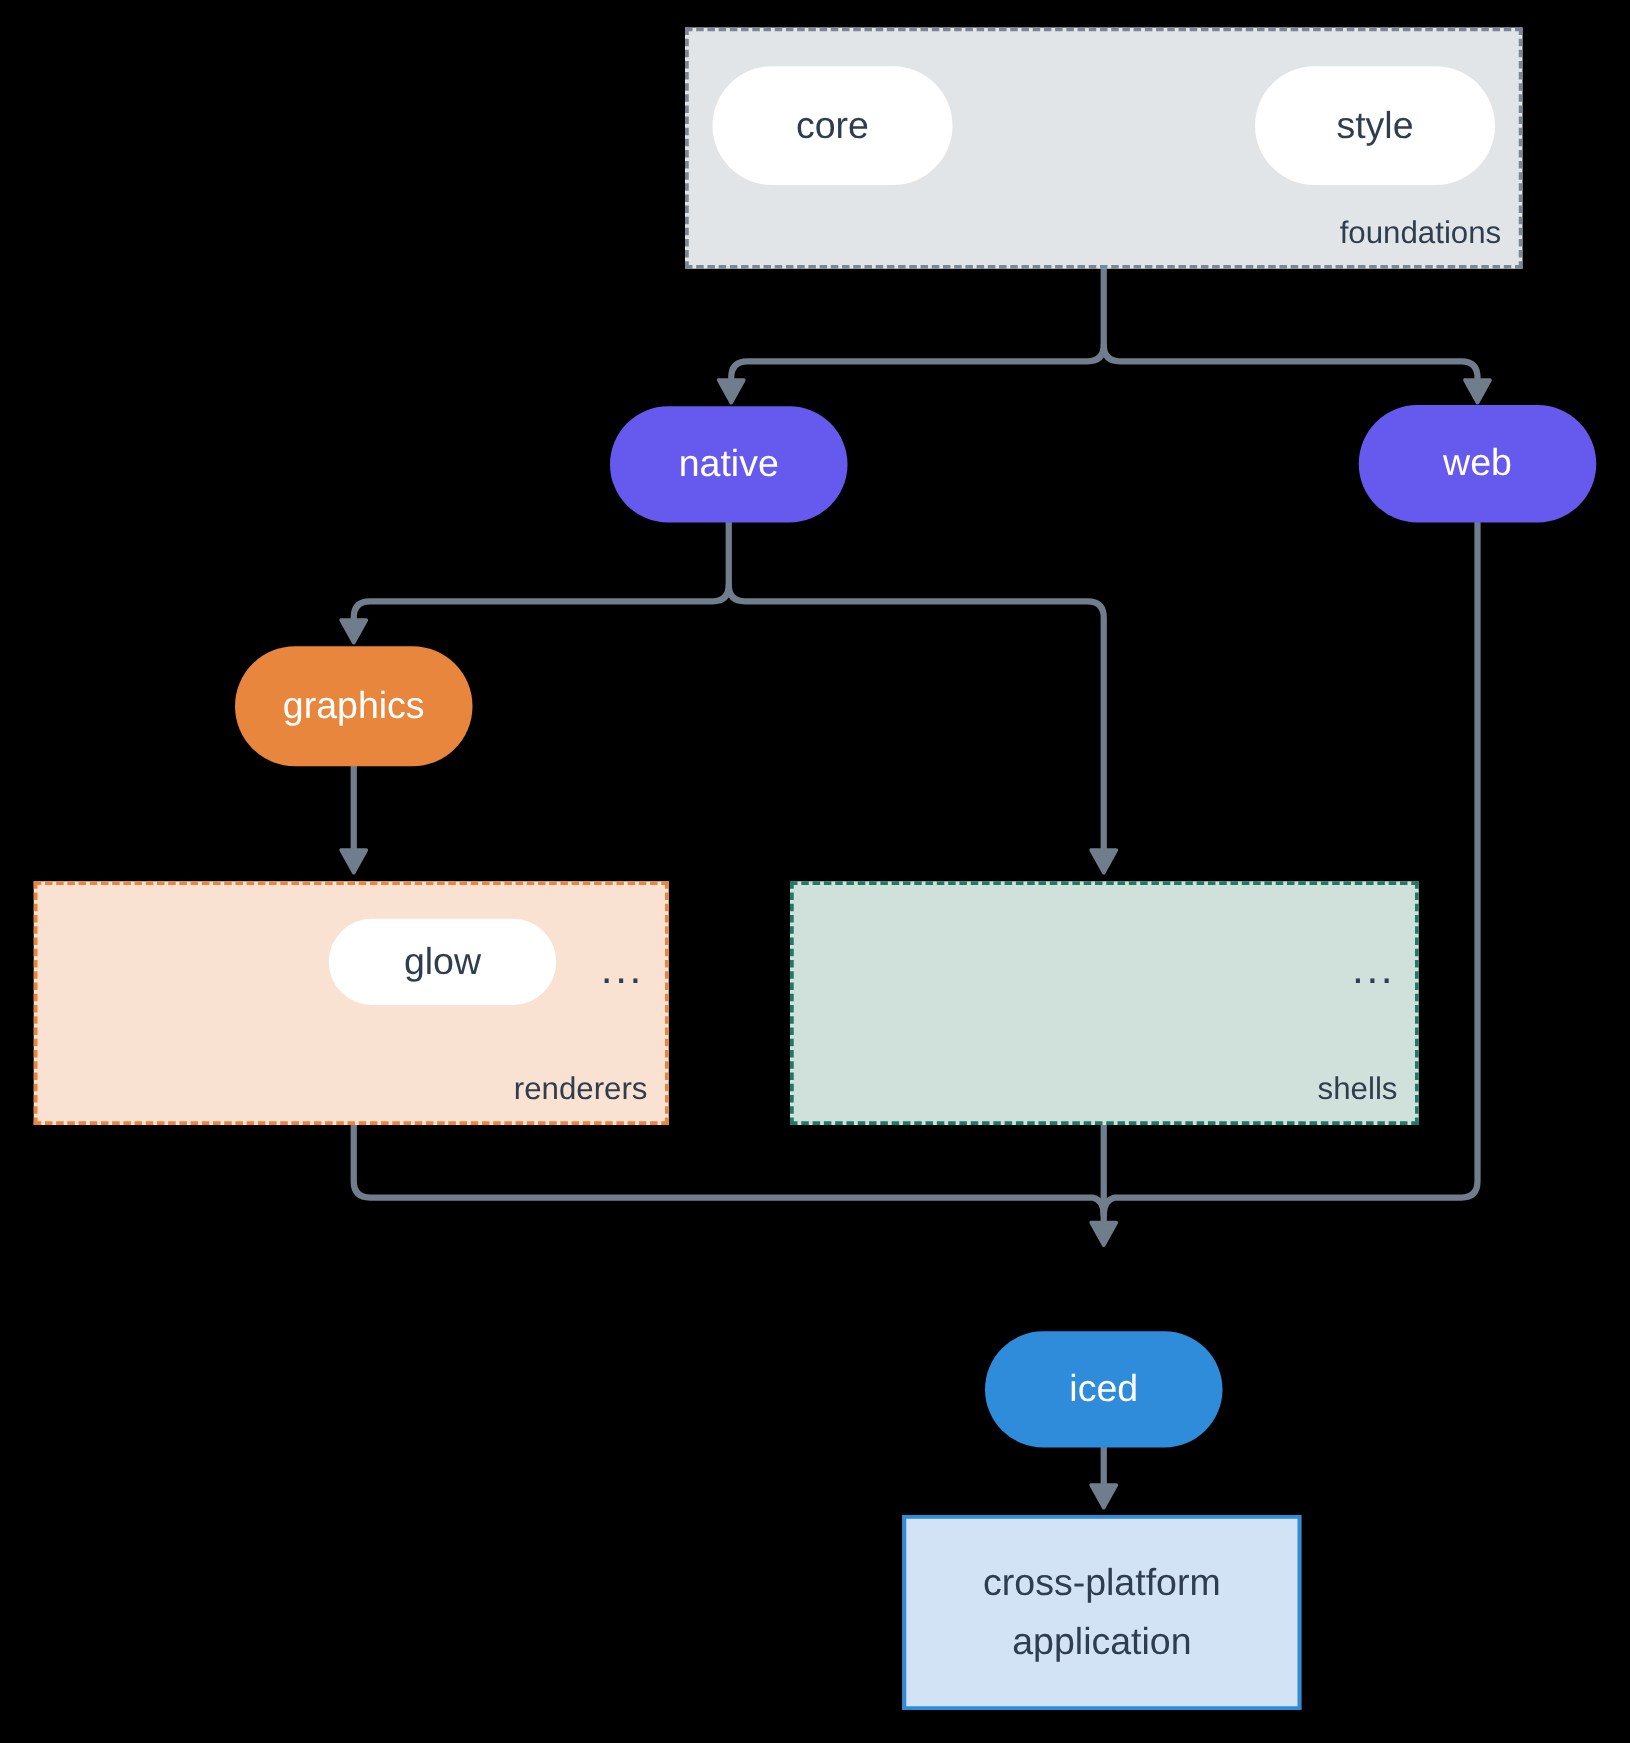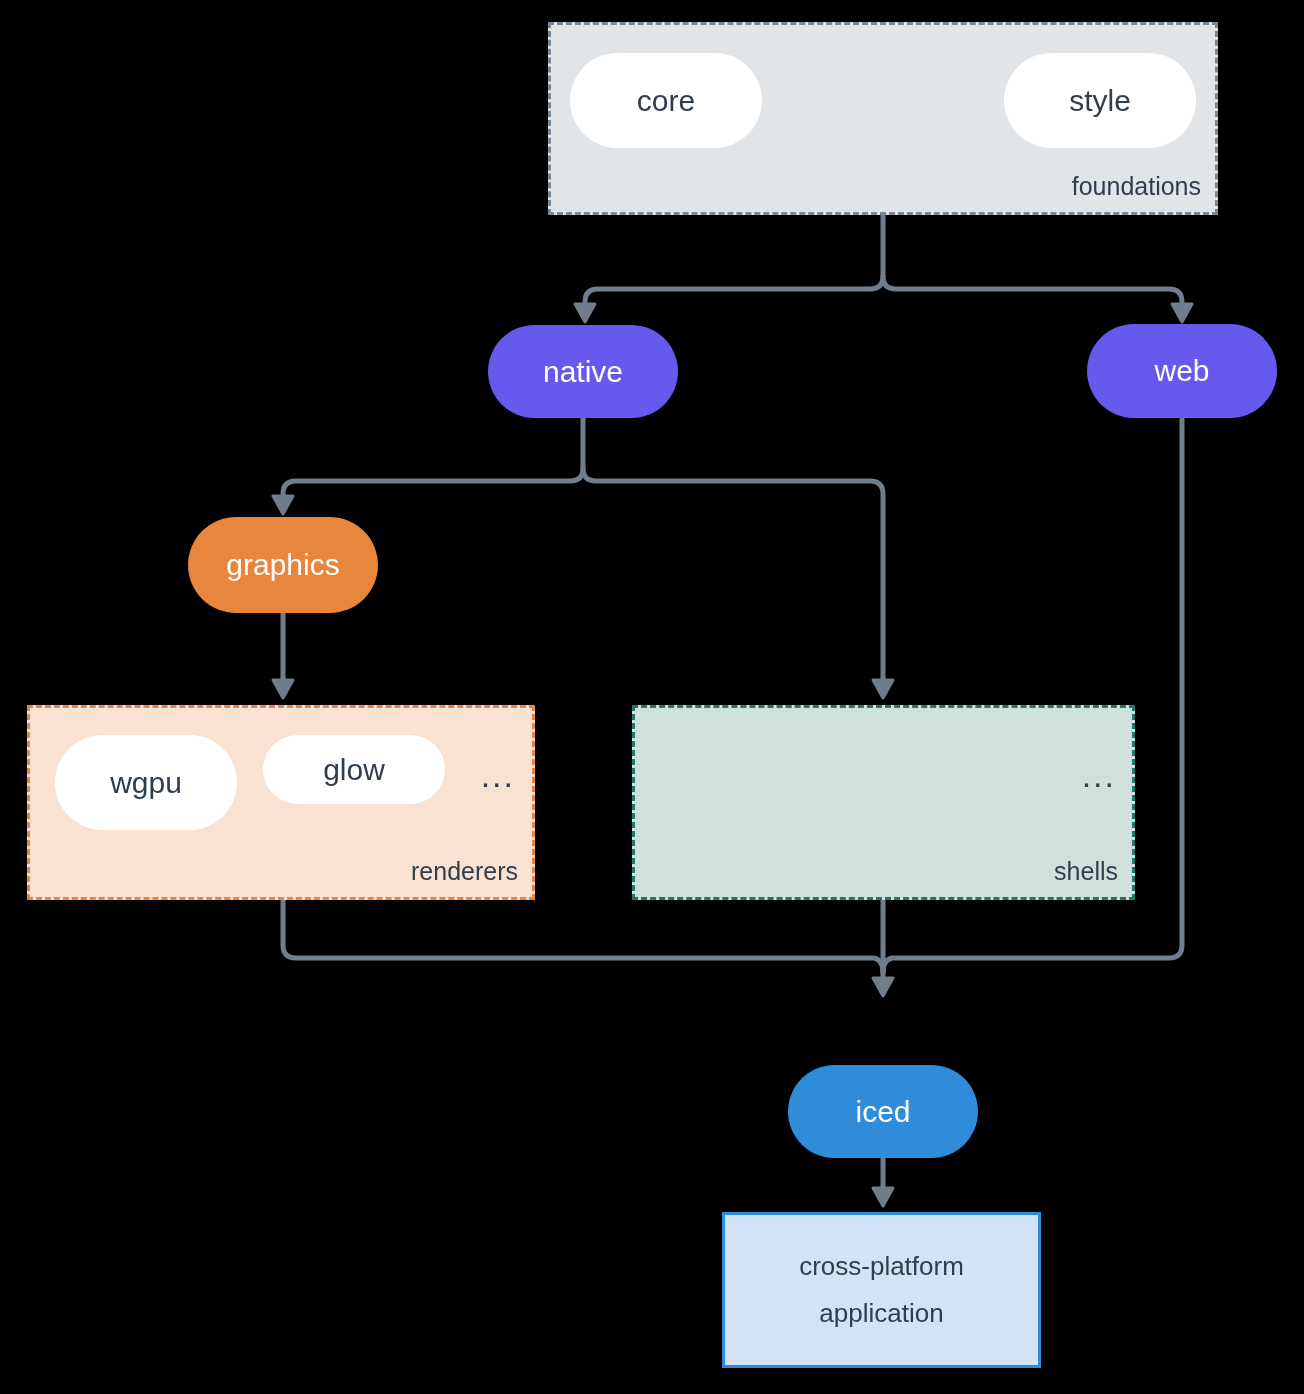--- a/index.html
+++ b/index.html
@@ -47,21 +47,21 @@
   }
   .ellipsis{
     position:absolute;font-size:34px;color:var(--pill-text);letter-spacing:2px;
   }
   .app-box{
     position:absolute;left:722px;top:1212px;width:319px;height:156px;z-index:2;
     background:var(--app-fill);border:3px solid var(--app-border);box-sizing:border-box;
     display:flex;align-items:center;justify-content:center;text-align:center;
   }
   .app-box .app-label{
-    font-size:26px;line-height:47px;color:var(--pill-text);width:260px;
+    font-size:30px;line-height:47px;color:var(--pill-text);width:260px;
   }
 </style>
 </head>
 <body>
 
 <svg id="connectors" viewBox="0 0 1304 1394" xmlns="http://www.w3.org/2000/svg">
   <path d="M883 215 V276 Q883 289 870 289 H598 Q585 289 585 302 V306"></path>
   <polygon points="575,304 595,304 585,322"></polygon>
   <path d="M883 276 Q883 289 896 289 H1169 Q1182 289 1182 302 V306"></path>
   <polygon points="1172,304 1192,304 1182,322"></polygon>
@@ -88,21 +88,20 @@
   <div class="pill" style="left:453px;top:28px;width:192px;height:95px;">style</div>
   <div class="group-label">foundations</div>
 </div>
 
 <div class="pill pill-solid" style="left:488px;top:325px;width:190px;height:93px;background:var(--native-web-fill);">native</div>
 <div class="pill pill-solid" style="left:1087px;top:324px;width:190px;height:94px;background:var(--native-web-fill);">web</div>
 
 <div class="pill pill-solid" style="left:188px;top:517px;width:190px;height:96px;background:var(--graphics-fill);">graphics</div>
 
 <div class="group group-renderers">
-  <div class="pill" style="left:25px;top:27px;width:182px;height:95px;">wgpu</div>
   <div class="pill" style="left:233px;top:27px;width:182px;height:69px;">glow</div>
   <div class="ellipsis" style="right:17px;top:48px;">...</div>
   <div class="group-label">renderers</div>
 </div>
 
 <div class="group group-shells">
   <div class="ellipsis" style="right:16px;top:48px;">...</div>
   <div class="group-label">shells</div>
 </div>
 

